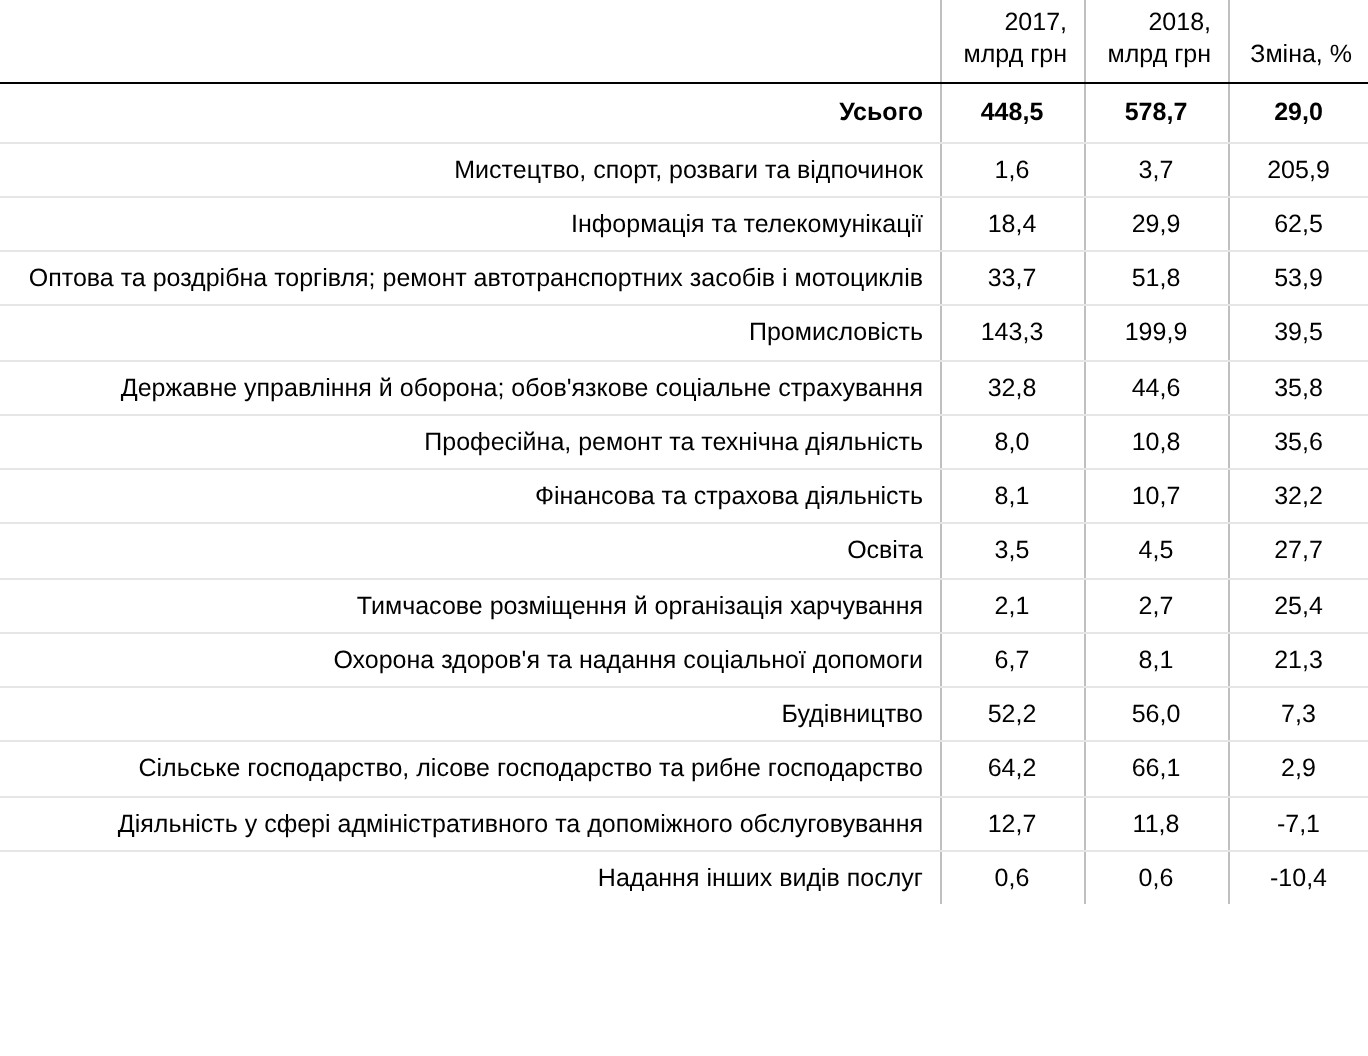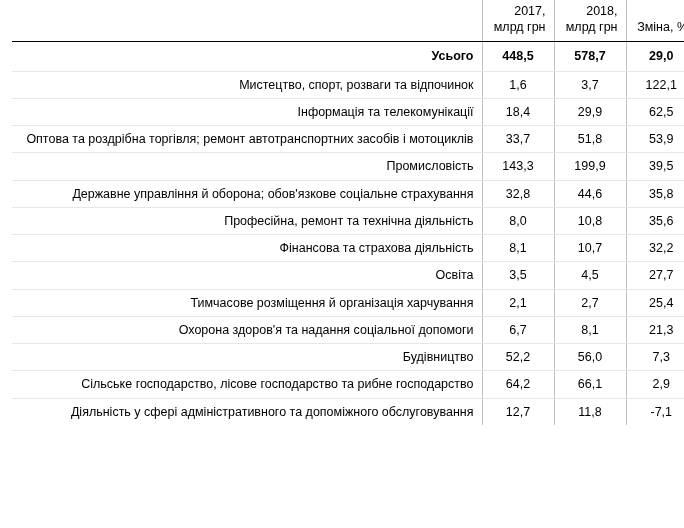--- a/index.html
+++ b/index.html
@@ -12,21 +12,20 @@
     height: 528px;
     font-family: "Liberation Sans", sans-serif;
     color: #000000;
     overflow: hidden;
   }
   .sheet {
     width: 684px;
     height: 456px;
     position: relative;
     box-sizing: border-box;
-    padding-left: 12px;
   }
   table.data-table {
     width: 684px;
     border-collapse: collapse;
     table-layout: fixed;
     font-size: 12.5px;
   }
   table.data-table col.c-label { width: 470px; }
   table.data-table col.c-v1 { width: 72px; }
   table.data-table col.c-v2 { width: 72px; }
@@ -120,21 +119,21 @@
         <tr class="total">
           <td class="lbl">Усього</td>
           <td class="num v1">448,5</td>
           <td class="num v2">578,7</td>
           <td class="num v3">29,0</td>
         </tr>
         <tr>
           <td class="lbl">Мистецтво, спорт, розваги та відпочинок</td>
           <td class="num v1">1,6</td>
           <td class="num v2">3,7</td>
-          <td class="num v3">122,1</td>
+          <td class="num v3">205,9</td>
         </tr>
         <tr>
           <td class="lbl">Інформація та телекомунікації</td>
           <td class="num v1">18,4</td>
           <td class="num v2">29,9</td>
           <td class="num v3">62,5</td>
         </tr>
         <tr>
           <td class="lbl">Оптова та роздрібна торгівля; ремонт автотранспортних засобів і мотоциклів</td>
           <td class="num v1">33,7</td>
@@ -194,15 +193,21 @@
           <td class="num v1">64,2</td>
           <td class="num v2">66,1</td>
           <td class="num v3">2,9</td>
         </tr>
         <tr>
           <td class="lbl">Діяльність у сфері адміністративного та допоміжного обслуговування</td>
           <td class="num v1">12,7</td>
           <td class="num v2">11,8</td>
           <td class="num v3">-7,1</td>
         </tr>
+        <tr>
+          <td class="lbl">Надання інших видів послуг</td>
+          <td class="num v1">0,6</td>
+          <td class="num v2">0,6</td>
+          <td class="num v3">-10,4</td>
+        </tr>
       </tbody>
   </table>
 </div>
 
 </body></html>

